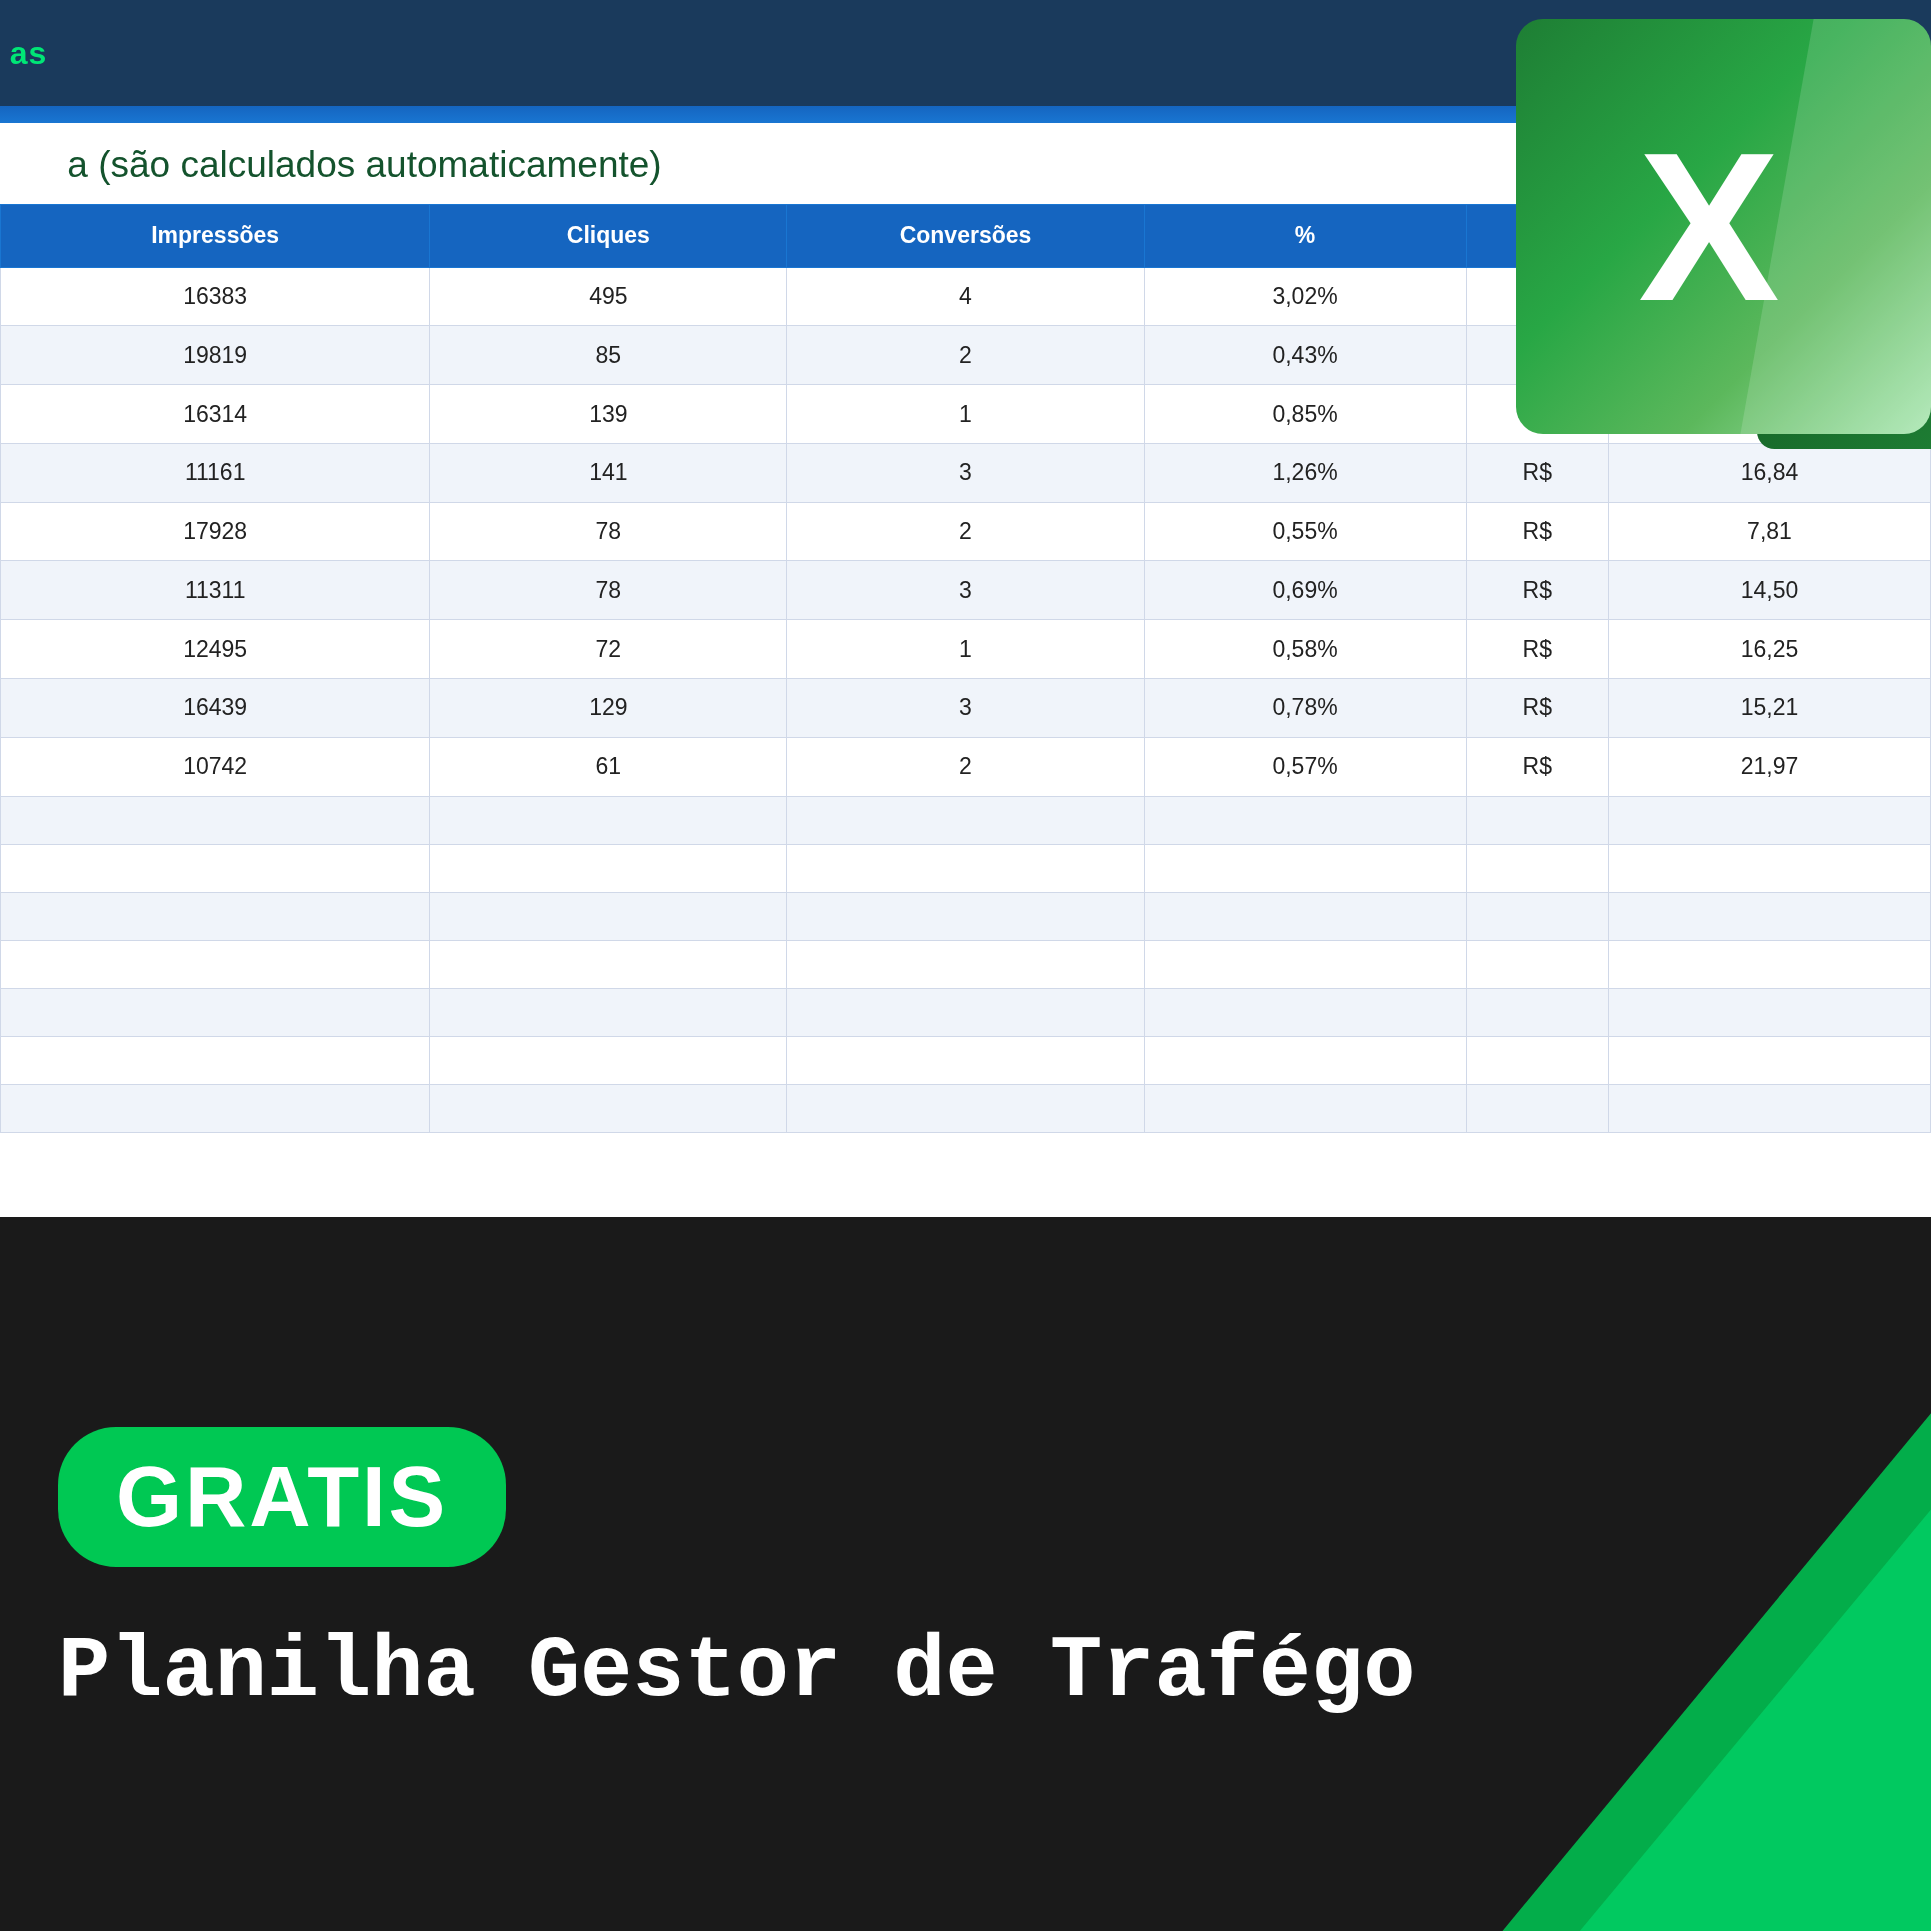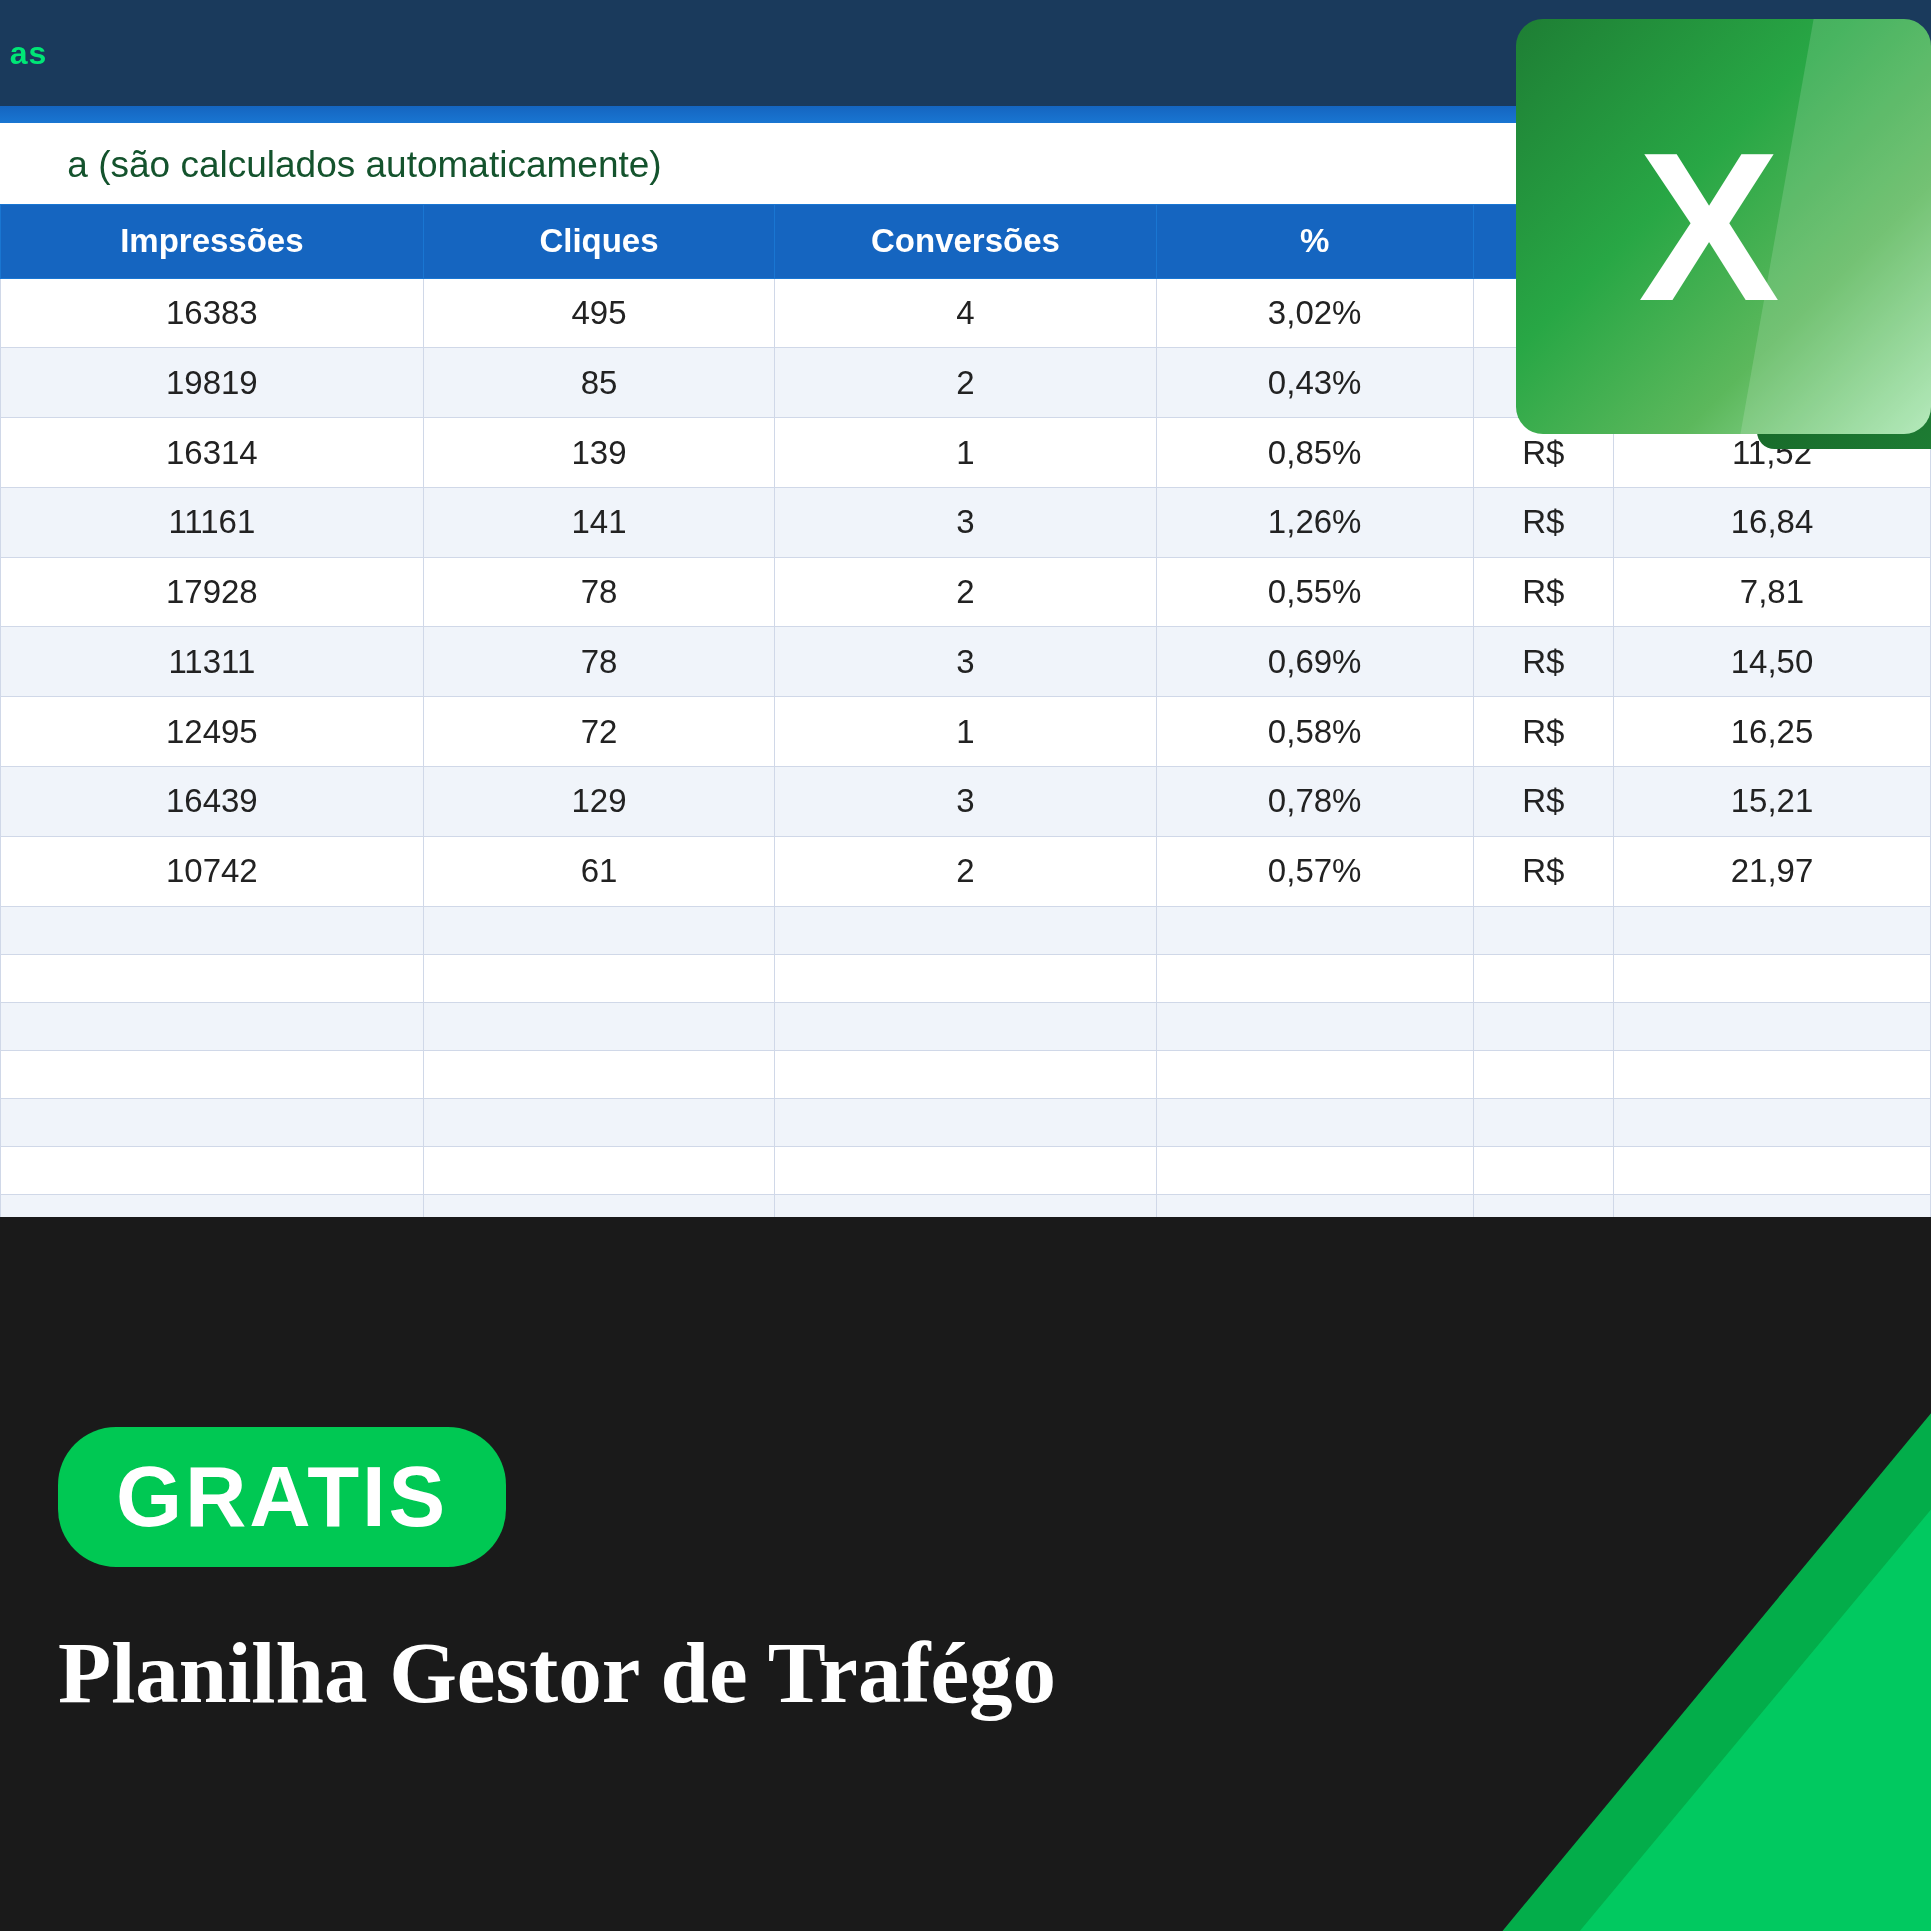--- a/index.html
+++ b/index.html
@@ -129,21 +129,21 @@
       color: #14532d;
       font-size: 37px;
       font-weight: 500;
       margin-left: 48px;
     }
 
     
     .spreadsheet-table {
       width: 100%;
       border-collapse: collapse;
-      font-size: 33px;
+      font-size: 23px;
     }
 
     .spreadsheet-table thead tr {
       background: #1565c0;
       color: #fff;
     }
 
     .spreadsheet-table thead th {
       padding: 17.4px 9.7px;
       text-align: center;
@@ -214,21 +214,21 @@
       font-size: 85px;
       font-weight: 900;
       letter-spacing: 2.9px;
       font-family: 'Segoe UI', Arial, sans-serif;
     }
 
     .planilha-title {
       color: #ffffff;
       font-size: 87px;
       font-weight: 800;
-      font-family: Liberation Serif, serif;
+      font-family: Liberation Mono, monospace;
       line-height: 1.1;
     }
   </style>
 </head>
 <body>
 
 <div class="excel-area">
 
   <div class="excel-topbar">
     <span class="topbar-text">as</span>

